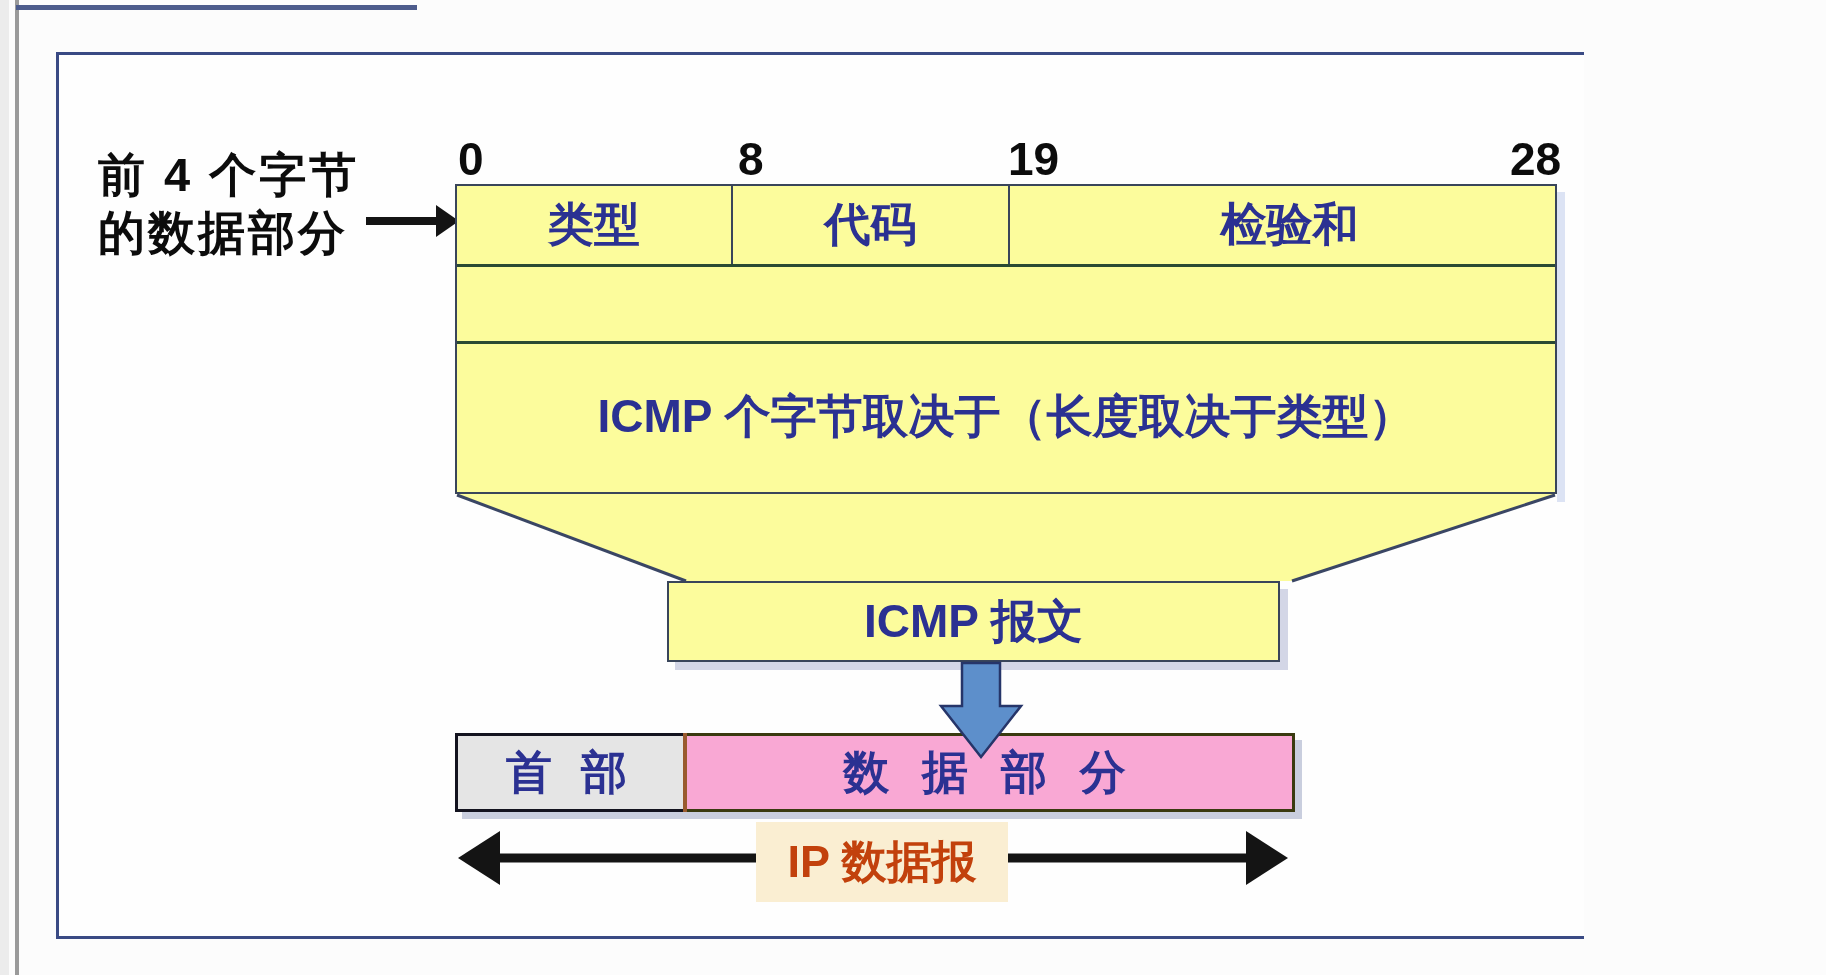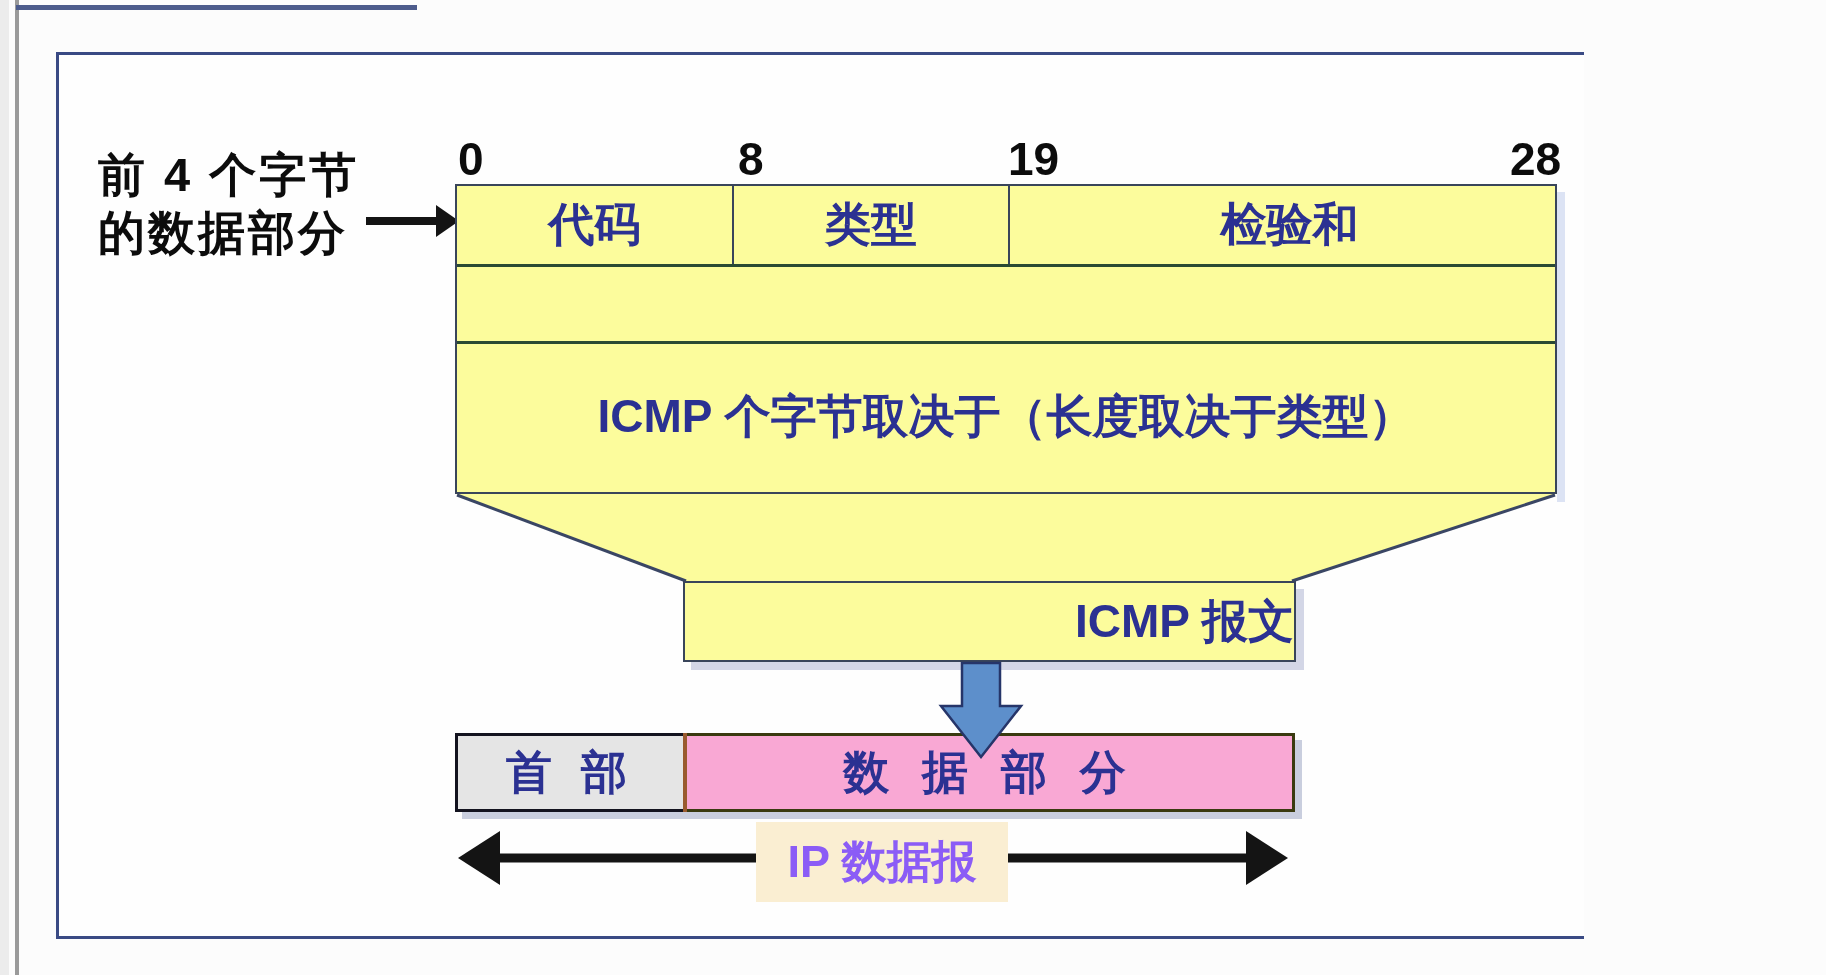--- a/index.html
+++ b/index.html
@@ -38,32 +38,32 @@
   .c3{flex:1;padding-left:14px;}
   #tdiv1{top:78px;height:3px;width:100%;background:#2a4a33;position:absolute;}
   #trow2{top:81px;height:74px;}
   #tdiv2{top:155px;height:3px;width:100%;background:#2a4a33;position:absolute;}
   #trow3{top:158px;height:146px;}
   .navy{color:#2b3192;font-weight:bold;}
   .fs46{font-size:46px;}
   .fs44{font-size:44px;}
 
   
-  #icmp-box{left:683px;top:581px;width:613px;height:81px;background:#fcfc9c;border:2px solid #39455a;box-sizing:border-box;
-            display:flex;align-items:center;justify-content:flex-end;box-shadow:8px 8px 0 #d3d6e6;}
+  #icmp-box{left:667px;top:581px;width:613px;height:81px;background:#fcfc9c;border:2px solid #39455a;box-sizing:border-box;
+            display:flex;align-items:center;justify-content:center;box-shadow:8px 8px 0 #d3d6e6;}
 
   
   #ip-bar{left:455px;top:733px;width:840px;height:79px;box-shadow:7px 7px 0 #c9cede;}
   #hdr-box{position:absolute;left:0;top:0;width:228px;height:79px;background:#e5e5e5;border:3px solid #13131f;border-right:none;box-sizing:border-box;display:flex;align-items:center;justify-content:center;letter-spacing:8px;}
   #bar-divider{position:absolute;left:228px;top:0;width:4px;height:79px;background:#9a5b2f;}
   #data-box{position:absolute;left:232px;top:0;width:608px;height:79px;background:#f9a8d4;border:3px solid #3a3a10;border-left:none;box-sizing:border-box;display:flex;align-items:center;justify-content:center;letter-spacing:10px;}
 
   
   #ip-caption{left:756px;top:822px;width:252px;height:80px;background:#faeed2;display:flex;align-items:center;justify-content:center;
-              color:#8b5cf6;font-size:45px;font-weight:bold;white-space:nowrap;}
+              color:#c2410c;font-size:45px;font-weight:bold;white-space:nowrap;}
 
   svg.layer{position:absolute;left:0;top:0;pointer-events:none;}
 </style>
 </head>
 <body>
 
 <div id="screen">
 
   <div class="abs" id="left-pale-strip"></div>
   <div class="abs" id="left-line"></div>
@@ -99,22 +99,22 @@
 
   <div class="abs bit" id="bit0">0</div>
   <div class="abs bit" id="bit8">8</div>
   <div class="abs bit" id="bit16">19</div>
   <div class="abs bit" id="bit31">28</div>
 
   <div class="abs" id="table-shadow"></div>
 
   <div class="abs" id="icmp-table">
     <div class="trow" id="trow1">
+      <div class="cell c1 navy fs46">类型</div>
       <div class="cell c2 navy fs46">代码</div>
-      <div class="cell c1 navy fs46">类型</div>
       <div class="cell c3 navy fs46">检验和</div>
     </div>
     <div id="tdiv1"></div>
     <div id="tdiv2"></div>
     <div class="trow navy fs46" id="trow3">ICMP 个字节取决于（长度取决于类型）</div>
   </div>
 
   <div class="abs navy fs46" id="icmp-box">
     <span>ICMP 报文</span>
   </div>

